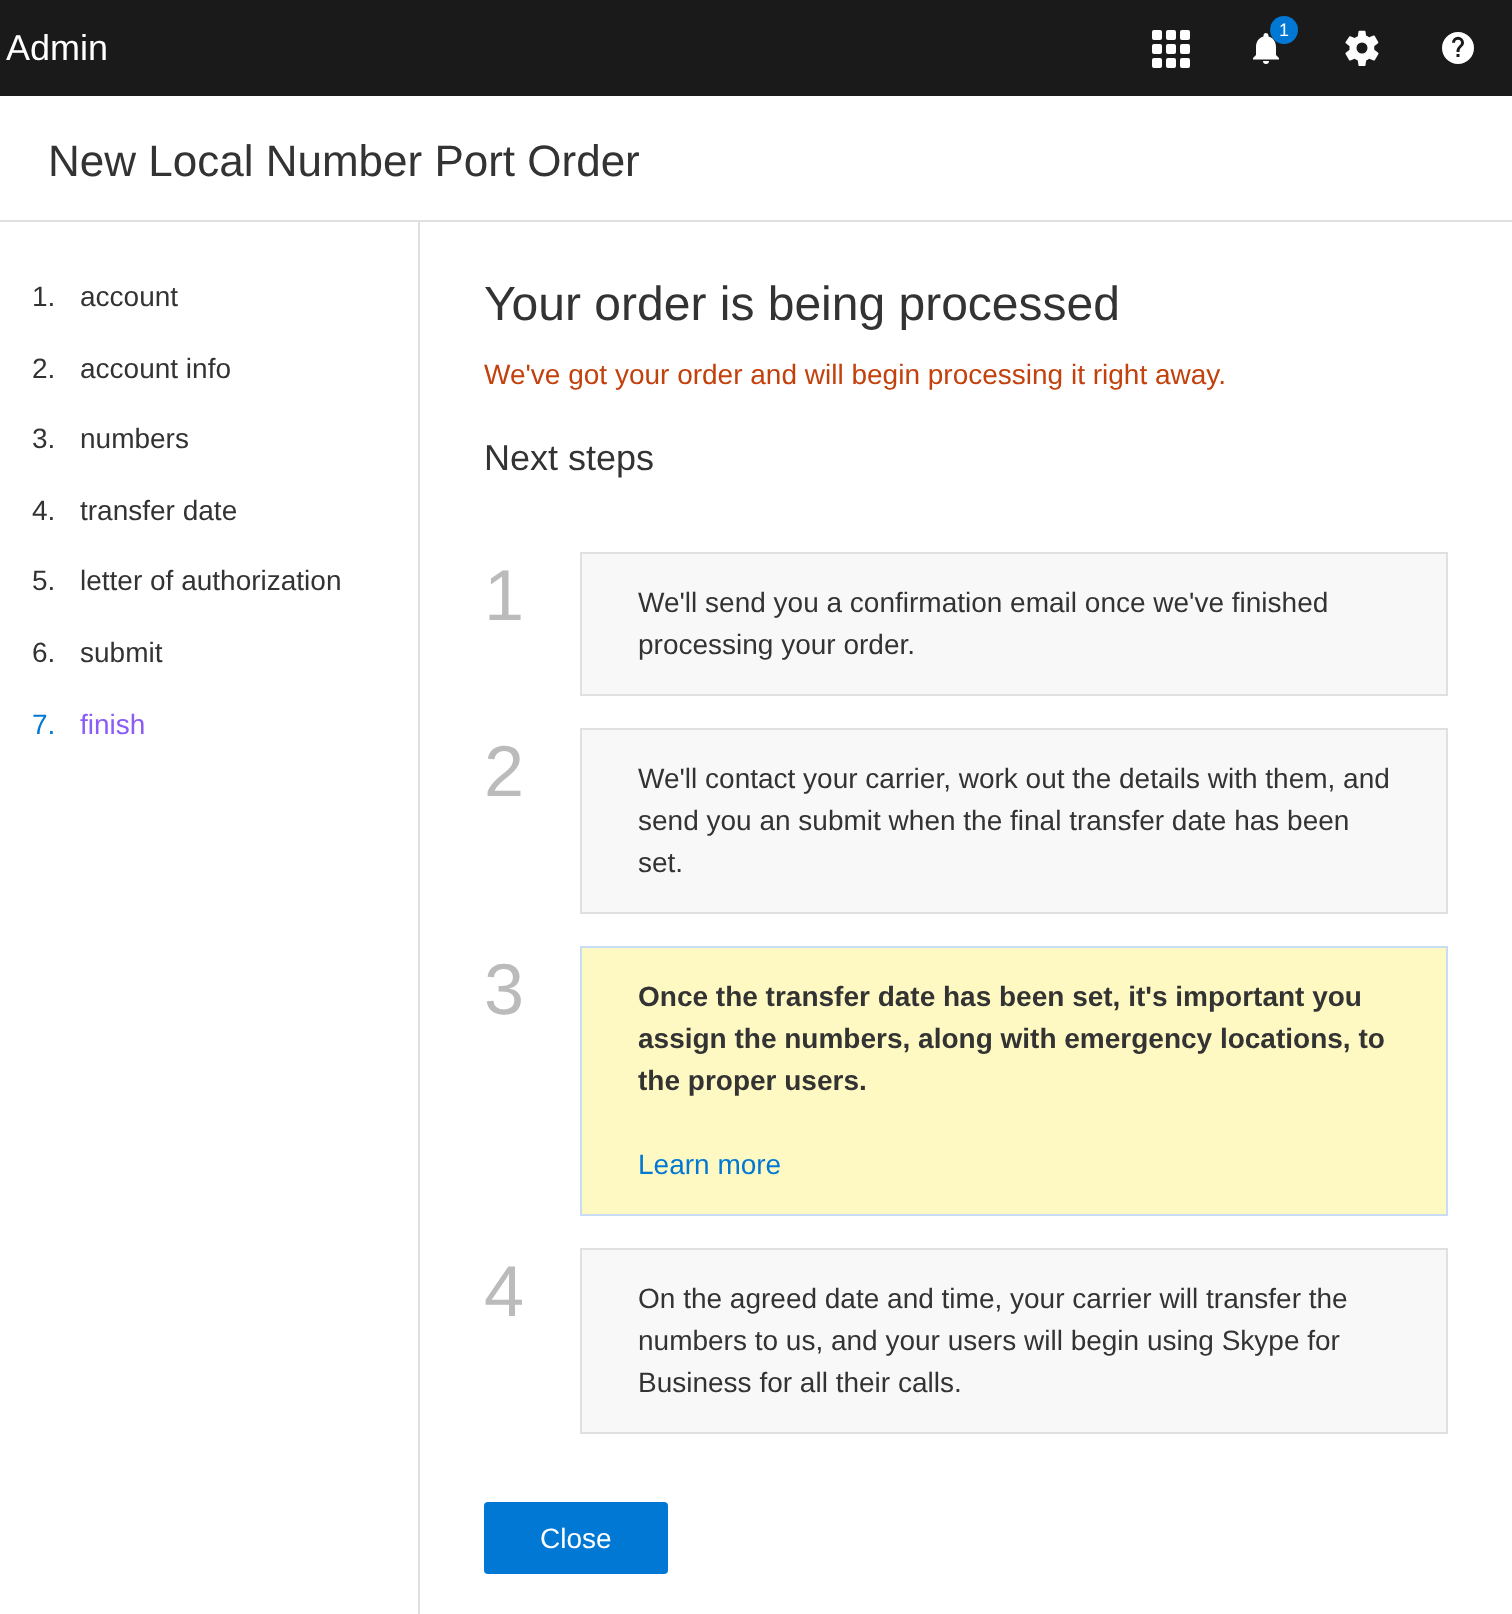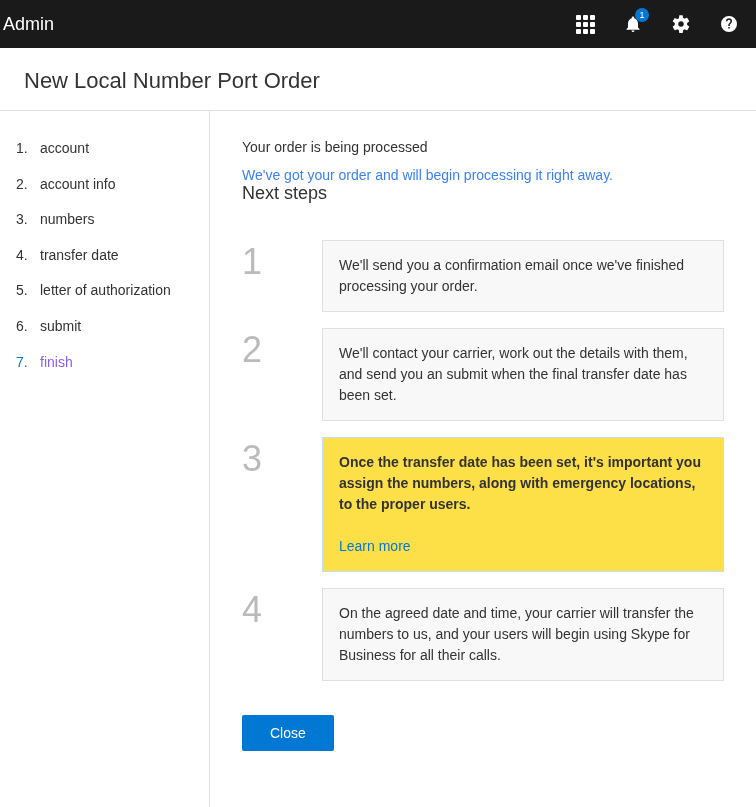--- a/index.html
+++ b/index.html
@@ -92,28 +92,29 @@
     .sidebar-item.active .step-num {
       color: #0078d4;
     }
 
     
     .main-content {
       flex: 1;
       padding: 28px 32px;
     }
     .order-title {
-      font-size: 14px;
+      font-size: 24px;
       font-weight: 300;
       color: #333;
       margin-bottom: 12px;
     }
     .order-subtitle {
       font-size: 14px;
-      color: #3b82f6;
+      color: #c2410c;
+      margin-bottom: 24px;
     }
     .next-steps-title {
       font-size: 18px;
       font-weight: 300;
       color: #333;
       margin-bottom: 36px;
     }
 
     
     .step-row {
@@ -126,28 +127,27 @@
       font-weight: 300;
       color: #bbb;
       min-width: 48px;
       line-height: 1;
       padding-top: 4px;
     }
     .step-content {
       flex: 1;
       background: #f8f8f8;
       border: 1px solid #e0e0e0;
-      padding: 14px 16px;
+      padding: 14px 28px;
       font-size: 14px;
       color: #333;
       line-height: 1.5;
-      margin-left: 32px;
     }
     .step-content.highlight {
-      background: #fde047;
+      background: #fef9c3;
       border-color: #c7ddf5;
     }
     .step-content .bold-text {
       font-weight: 600;
     }
     .step-content a {
       color: #0078d4;
       text-decoration: none;
       cursor: pointer;
     }

